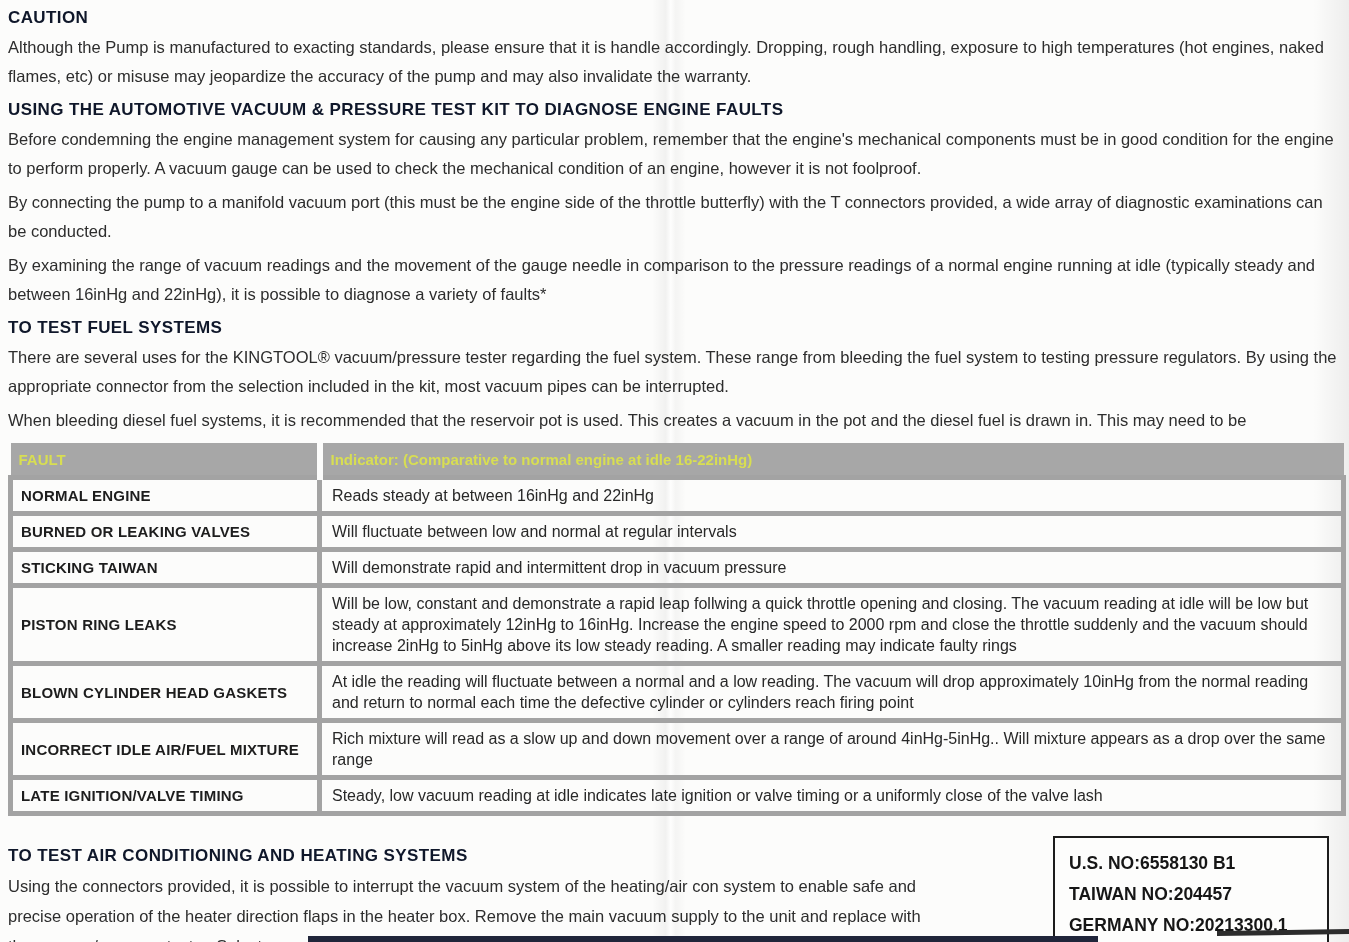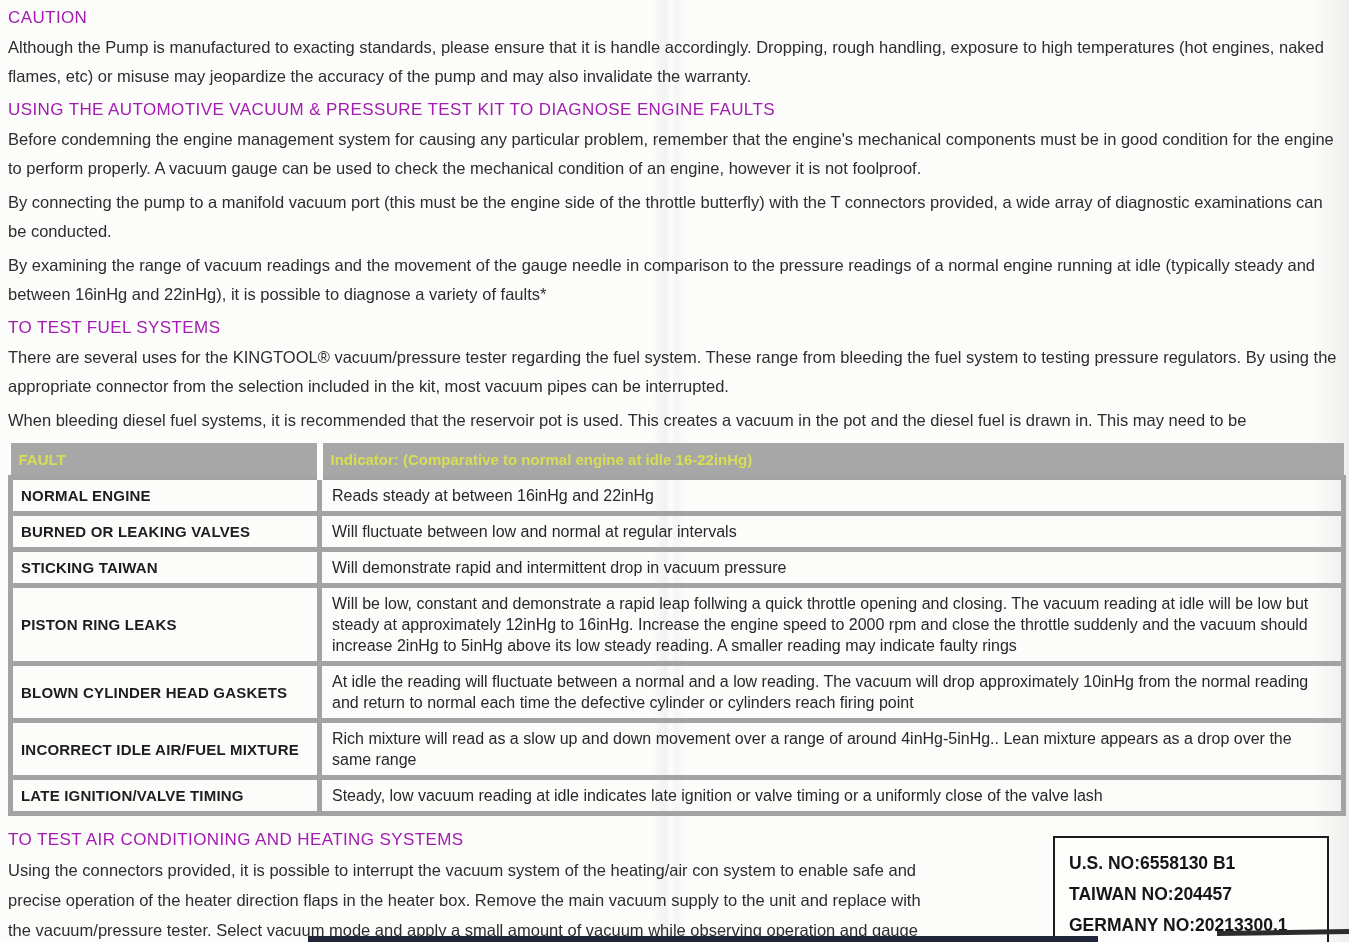--- a/index.html
+++ b/index.html
@@ -11,22 +11,22 @@
     background: #fcfcfb;
     font-family: "Liberation Sans", sans-serif;
     color: #2d2d2d;
   }
   .page {
     position: relative;
     padding: 6px 6px 0 8px;
     z-index: 2;
   }
   .h {
-    color: #a21caf;
-    font-weight: normal;
+    color: #0f172a;
+    font-weight: bold;
     font-size: 17px;
     letter-spacing: 0.4px;
     margin: 9px 0 5px 0;
   }
   .h.first { margin-top: 2px; }
   .p {
     font-size: 16.5px;
     line-height: 29px;
     margin: 0 0 5px 0;
     color: #2d2d2d;
@@ -164,32 +164,32 @@
       <tr>
         <td class="fault-cell">PISTON RING LEAKS</td>
         <td class="ind-cell">Will be low, constant and demonstrate a rapid leap follwing a quick throttle opening and closing. The vacuum reading at idle will be low but steady at approximately 12inHg to 16inHg. Increase the engine speed to 2000 rpm and close the throttle suddenly and the vacuum should increase 2inHg to 5inHg above its low steady reading. A smaller reading may indicate faulty rings</td>
       </tr>
       <tr>
         <td class="fault-cell">BLOWN CYLINDER HEAD GASKETS</td>
         <td class="ind-cell">At idle the reading will fluctuate between a normal and a low reading. The vacuum will drop approximately 10inHg from the normal reading and return to normal each time the defective cylinder or cylinders reach firing point</td>
       </tr>
       <tr>
         <td class="fault-cell">INCORRECT IDLE AIR/FUEL MIXTURE</td>
-        <td class="ind-cell">Rich mixture will read as a slow up and down movement over a range of around 4inHg-5inHg.. Lean mixture appears as a drop over the same range</td>
+        <td class="ind-cell">Rich mixture will read as a slow up and down movement over a range of around 4inHg-5inHg.. Will mixture appears as a drop over the same range</td>
       </tr>
       <tr>
         <td class="fault-cell">LATE IGNITION/VALVE TIMING</td>
         <td class="ind-cell">Steady, low vacuum reading at idle indicates late ignition or valve timing or a uniformly close of the valve lash</td>
       </tr>
     </tbody>
   </table>
 
   <div class="bottom-flex">
     <div class="bottom-left">
-      <div class="h" style="margin-top:0">TO TEST AIR CONDITIONING AND HEATING SYSTEMS</div>
+      <div class="h" style="margin-top:16px">TO TEST AIR CONDITIONING AND HEATING SYSTEMS</div>
       <p class="p">Using the connectors provided, it is possible to interrupt the vacuum system of the heating/air con system to enable safe and precise operation of the heater direction flaps in the heater box. Remove the main vacuum supply to the unit and replace with the vacuum/pressure tester. Select vacuum mode and apply a small amount of vacuum while observing operation and gauge pressure.</p>
     </div>
     <div class="patent-box">
       <div class="patent-line">U.S. NO:6558130 B1</div>
       <div class="patent-line">TAIWAN NO:204457</div>
       <div class="patent-line">GERMANY NO:20213300.1</div>
     </div>
   </div>
 
 </div>

